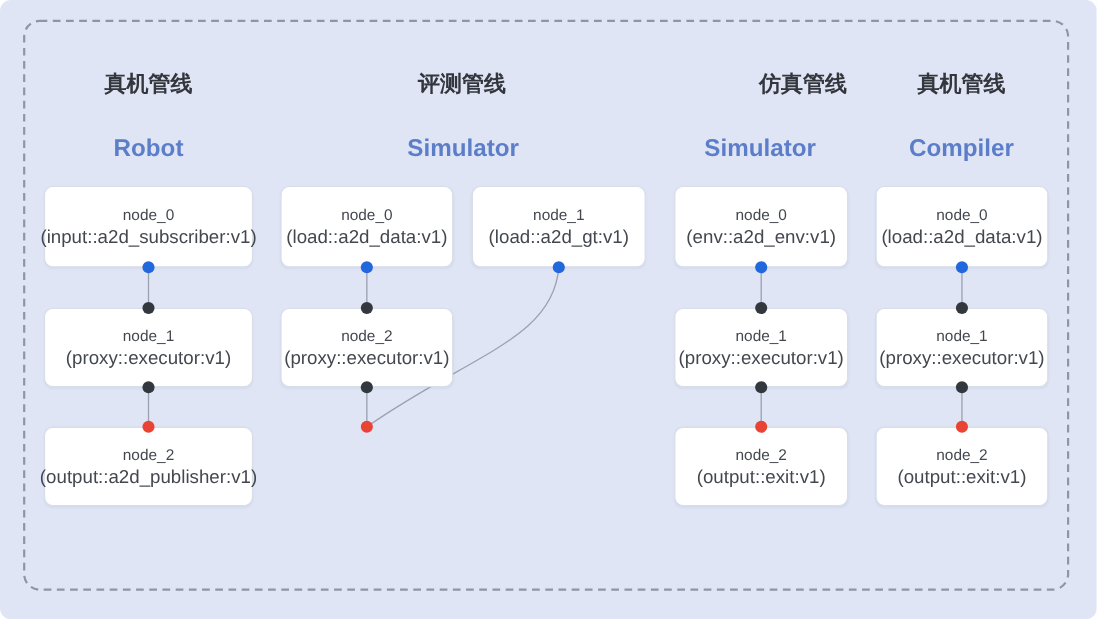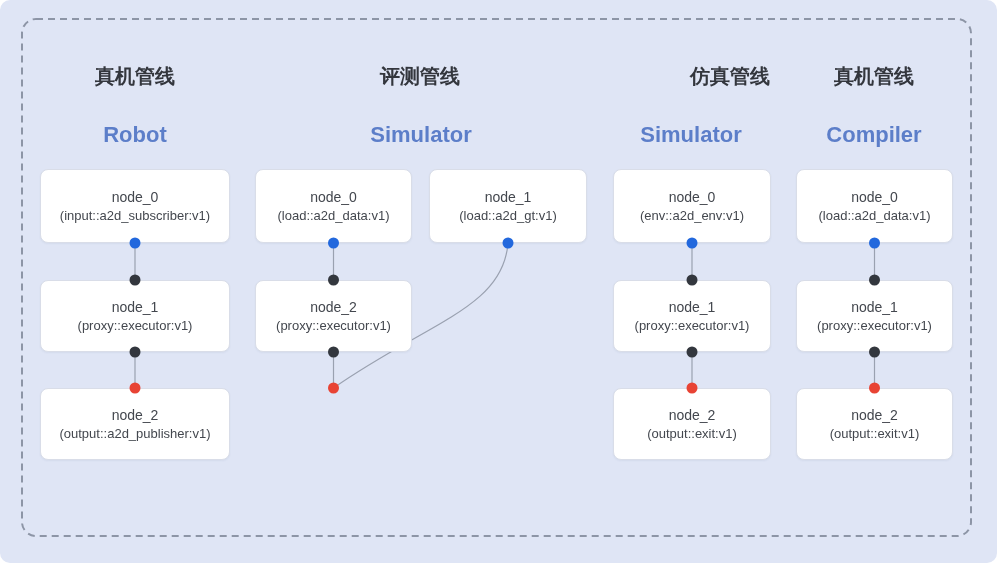--- a/index.html
+++ b/index.html
@@ -33,21 +33,21 @@
   .card {
     position:absolute; z-index:2;
     background: var(--card-bg, #ffffff);
     border:1px solid var(--card-border, #d9dde8);
     border-radius:8px;
     display:flex; flex-direction:column; align-items:center; justify-content:center;
     gap:3px; box-shadow:0 1px 2px rgba(40,60,100,.06);
     box-sizing:border-box;
   }
   .card .t { font-size:14px; color: var(--node-text, #43474e); white-space:nowrap; }
-  .card .s { font-size:13px; color: var(--node-text, #43474e); white-space:nowrap; }
+  .card .s { font-size:17px; color: var(--node-text, #43474e); white-space:nowrap; }
 </style>
 </head>
 <body style="--bg: #dfe5f5; --frame: #8d95a6; --edge: #9aa1b0; --card-bg: #ffffff; --card-border: #d9dde8; --node-text: #43474e; --title-zh: #33363d; --title-en: #5c7ec9; --dot-blue: #2268dd; --dot-gray: #33373e; --dot-red: #e84334;">
 
 <div class="canvas">
 
   <svg class="layer back">
     <rect class="frame" x="22" y="19" width="949" height="517" rx="14"></rect>
 
     <path class="edge" d="M135 243 L135 280"></path>

